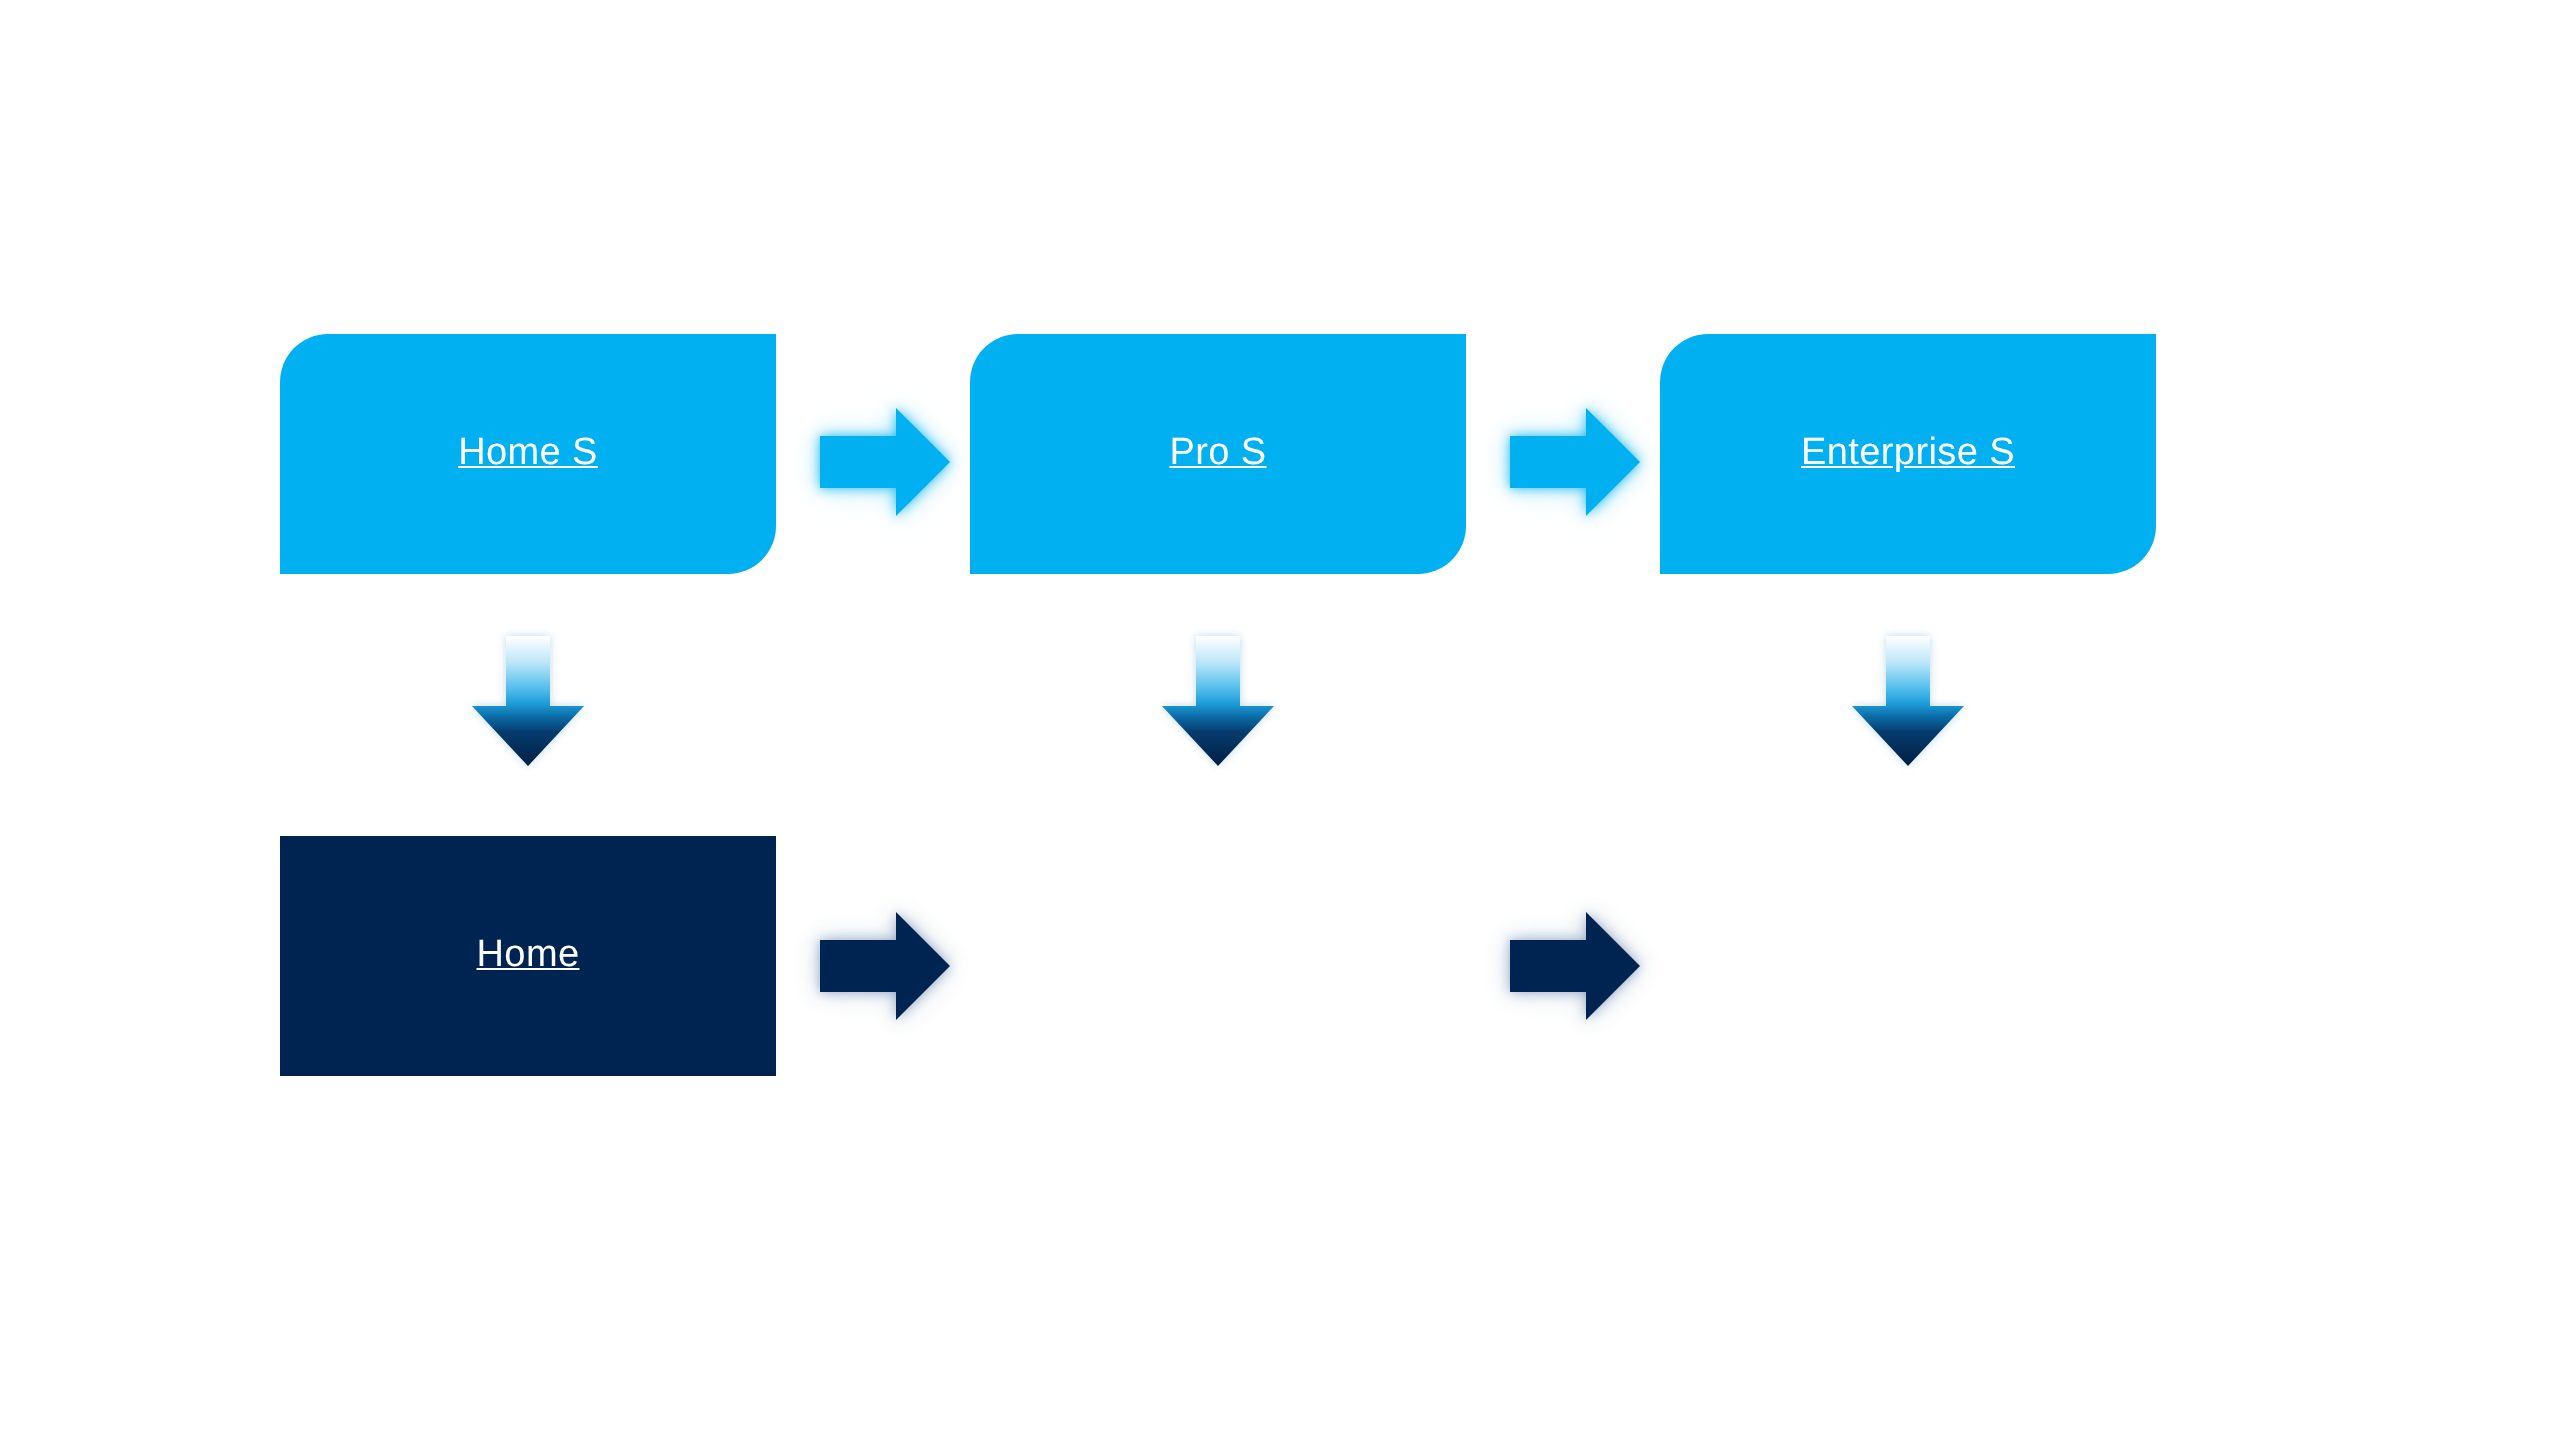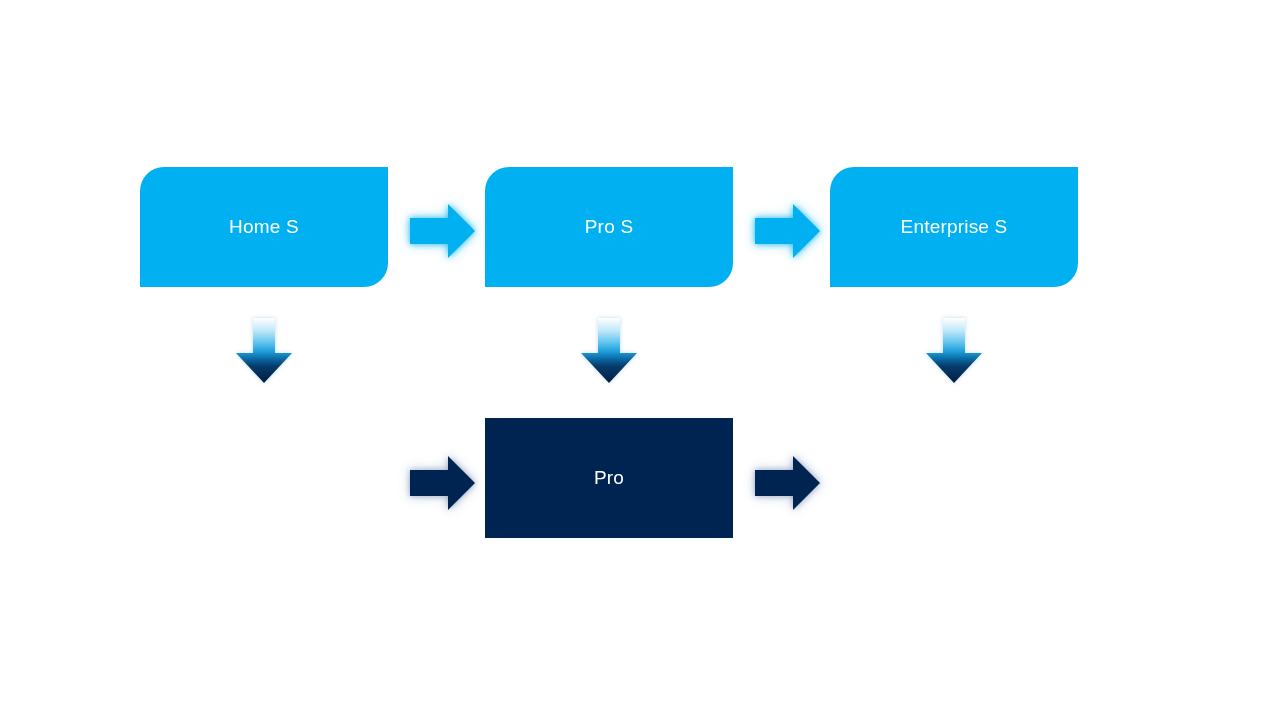--- a/index.html
+++ b/index.html
@@ -21,20 +21,21 @@
     position: absolute;
     width: 248px;
     height: 120px;
     display: flex;
     align-items: center;
     justify-content: center;
     color: #ffffff;
     font-size: 19px;
     font-weight: 400;
     letter-spacing: 0.2px;
+    text-decoration: underline;
   }
   .node.top {
     top: 167px;
     background: #00B0F0;
     border-radius: 24px 0 24px 0;
   }
   .node.bottom {
     top: 418px;
     background: #002452;
     border-radius: 0;
@@ -124,22 +125,22 @@
   <svg class="v-arrow col1" viewBox="0 0 58 66" aria-hidden="true">
     <polygon points="18,0 40,0 40,35 57,35 29,65 1,35 18,35"></polygon>
   </svg>
   <svg class="v-arrow col2" viewBox="0 0 58 66" aria-hidden="true">
     <polygon points="18,0 40,0 40,35 57,35 29,65 1,35 18,35"></polygon>
   </svg>
   <svg class="v-arrow col3" viewBox="0 0 58 66" aria-hidden="true">
     <polygon points="18,0 40,0 40,35 57,35 29,65 1,35 18,35"></polygon>
   </svg>
 
-  <div class="node bottom col2">
-    <span>Pro</span>
+  <div class="node bottom col1">
+    <span>Home</span>
   </div>
 
   <svg class="h-arrow row-bottom gap1 dark" viewBox="0 0 66 58" aria-hidden="true">
     <polygon points="0,16 38,16 38,2 65,29 38,56 38,42 0,42"></polygon>
   </svg>
   <svg class="h-arrow row-bottom gap2 dark" viewBox="0 0 66 58" aria-hidden="true">
     <polygon points="0,16 38,16 38,2 65,29 38,56 38,42 0,42"></polygon>
   </svg>
 
 </div>

